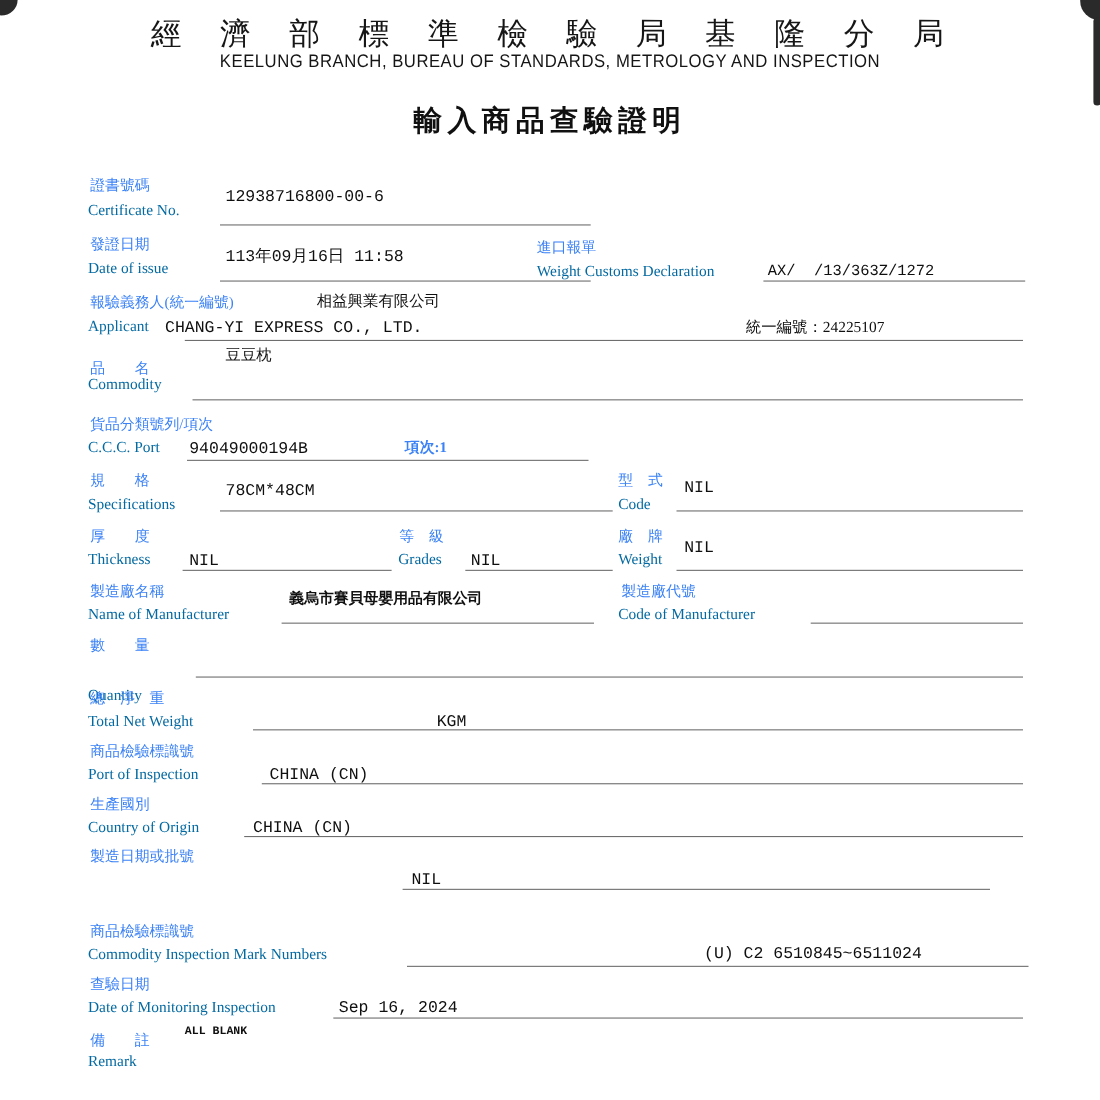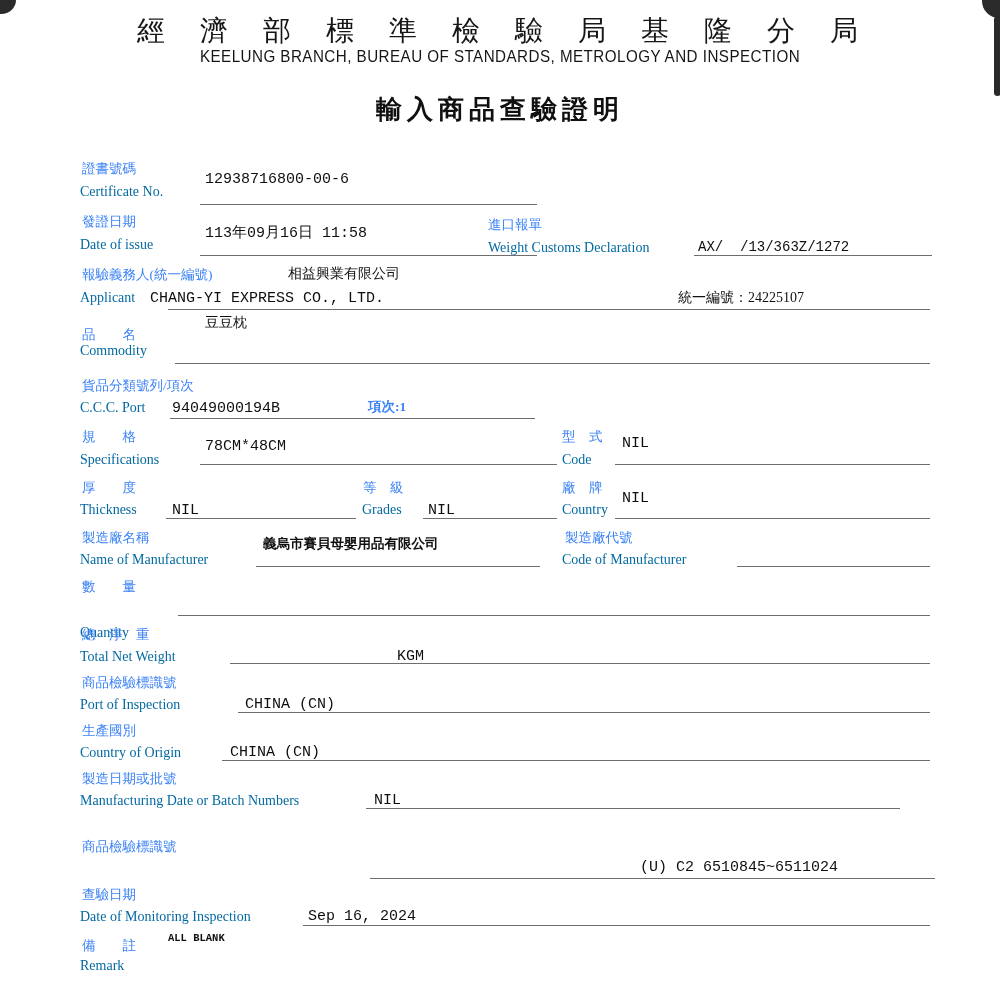--- a/index.html
+++ b/index.html
@@ -88,21 +88,21 @@
   <span class="abs en" style="left:80px;  top:502px;">Thickness</span>
   <span class="abs val" style="left:172px; top:502px;">NIL</span>
   <div class="ln" style="left:166px; top:518px; width:190px;"></div>
 
   <span class="abs zh" style="left:363px; top:479px;">等　級</span>
   <span class="abs en" style="left:362px; top:502px;">Grades</span>
   <span class="abs val" style="left:428px; top:502px;">NIL</span>
   <div class="ln" style="left:423px; top:518px; width:134px;"></div>
 
   <span class="abs zh" style="left:562px; top:479px;">廠　牌</span>
-  <span class="abs en" style="left:562px; top:502px;">Country</span>
+  <span class="abs en" style="left:562px; top:502px;">Weight</span>
   <span class="abs val" style="left:622px; top:490px;">NIL</span>
   <div class="ln" style="left:615px; top:518px; width:315px;"></div>
 
   <span class="abs zh" style="left:82px;  top:529px;">製造廠名稱</span>
   <span class="abs en" style="left:80px;  top:552px;">Name of Manufacturer</span>
   <span class="abs valzh" style="left:263px; top:535px; font-weight:bold; font-size:13.5px;">義烏市賽貝母嬰用品有限公司</span>
   <div class="ln" style="left:256px; top:566px; width:284px;"></div>
 
   <span class="abs zh" style="left:565px; top:529px;">製造廠代號</span>
   <span class="abs en" style="left:562px; top:552px;">Code of Manufacturer</span>
@@ -123,25 +123,25 @@
   <span class="abs en" style="left:80px;  top:697px;">Port of Inspection</span>
   <span class="abs val" style="left:245px; top:696px;">CHINA (CN)</span>
   <div class="ln" style="left:238px; top:712px; width:692px;"></div>
 
   <span class="abs zh" style="left:82px;  top:722px;">生產國別</span>
   <span class="abs en" style="left:80px;  top:745px;">Country of Origin</span>
   <span class="abs val" style="left:230px; top:744px;">CHINA (CN)</span>
   <div class="ln" style="left:222px; top:760px; width:708px;"></div>
 
   <span class="abs zh" style="left:82px;  top:770px;">製造日期或批號</span>
-  <span class="abs en" style="left:80px;  top:793px;">Manufacturing Date or Batch Numbers</span>
   <span class="abs val" style="left:374px; top:792px;">NIL</span>
   <div class="ln" style="left:366px; top:808px; width:534px;"></div>
 
   <span class="abs zh" style="left:82px;  top:838px;">商品檢驗標識號</span>
+  <span class="abs en" style="left:80px;  top:861px;">Commodity Inspection Mark Numbers</span>
   <span class="abs val" style="left:640px; top:859px;">(U) C2 6510845~6511024</span>
   <div class="ln" style="left:370px; top:878px; width:565px;"></div>
 
   <span class="abs zh" style="left:82px;  top:886px;">查驗日期</span>
   <span class="abs en" style="left:80px;  top:909px;">Date of Monitoring Inspection</span>
   <span class="abs val" style="left:308px; top:908px;">Sep 16, 2024</span>
   <div class="ln" style="left:303px; top:925px; width:627px;"></div>
 
   <span class="abs zh" style="left:82px;  top:937px;">備　　註</span>
   <span class="abs val small" style="left:168px; top:932px;">ALL BLANK</span>

